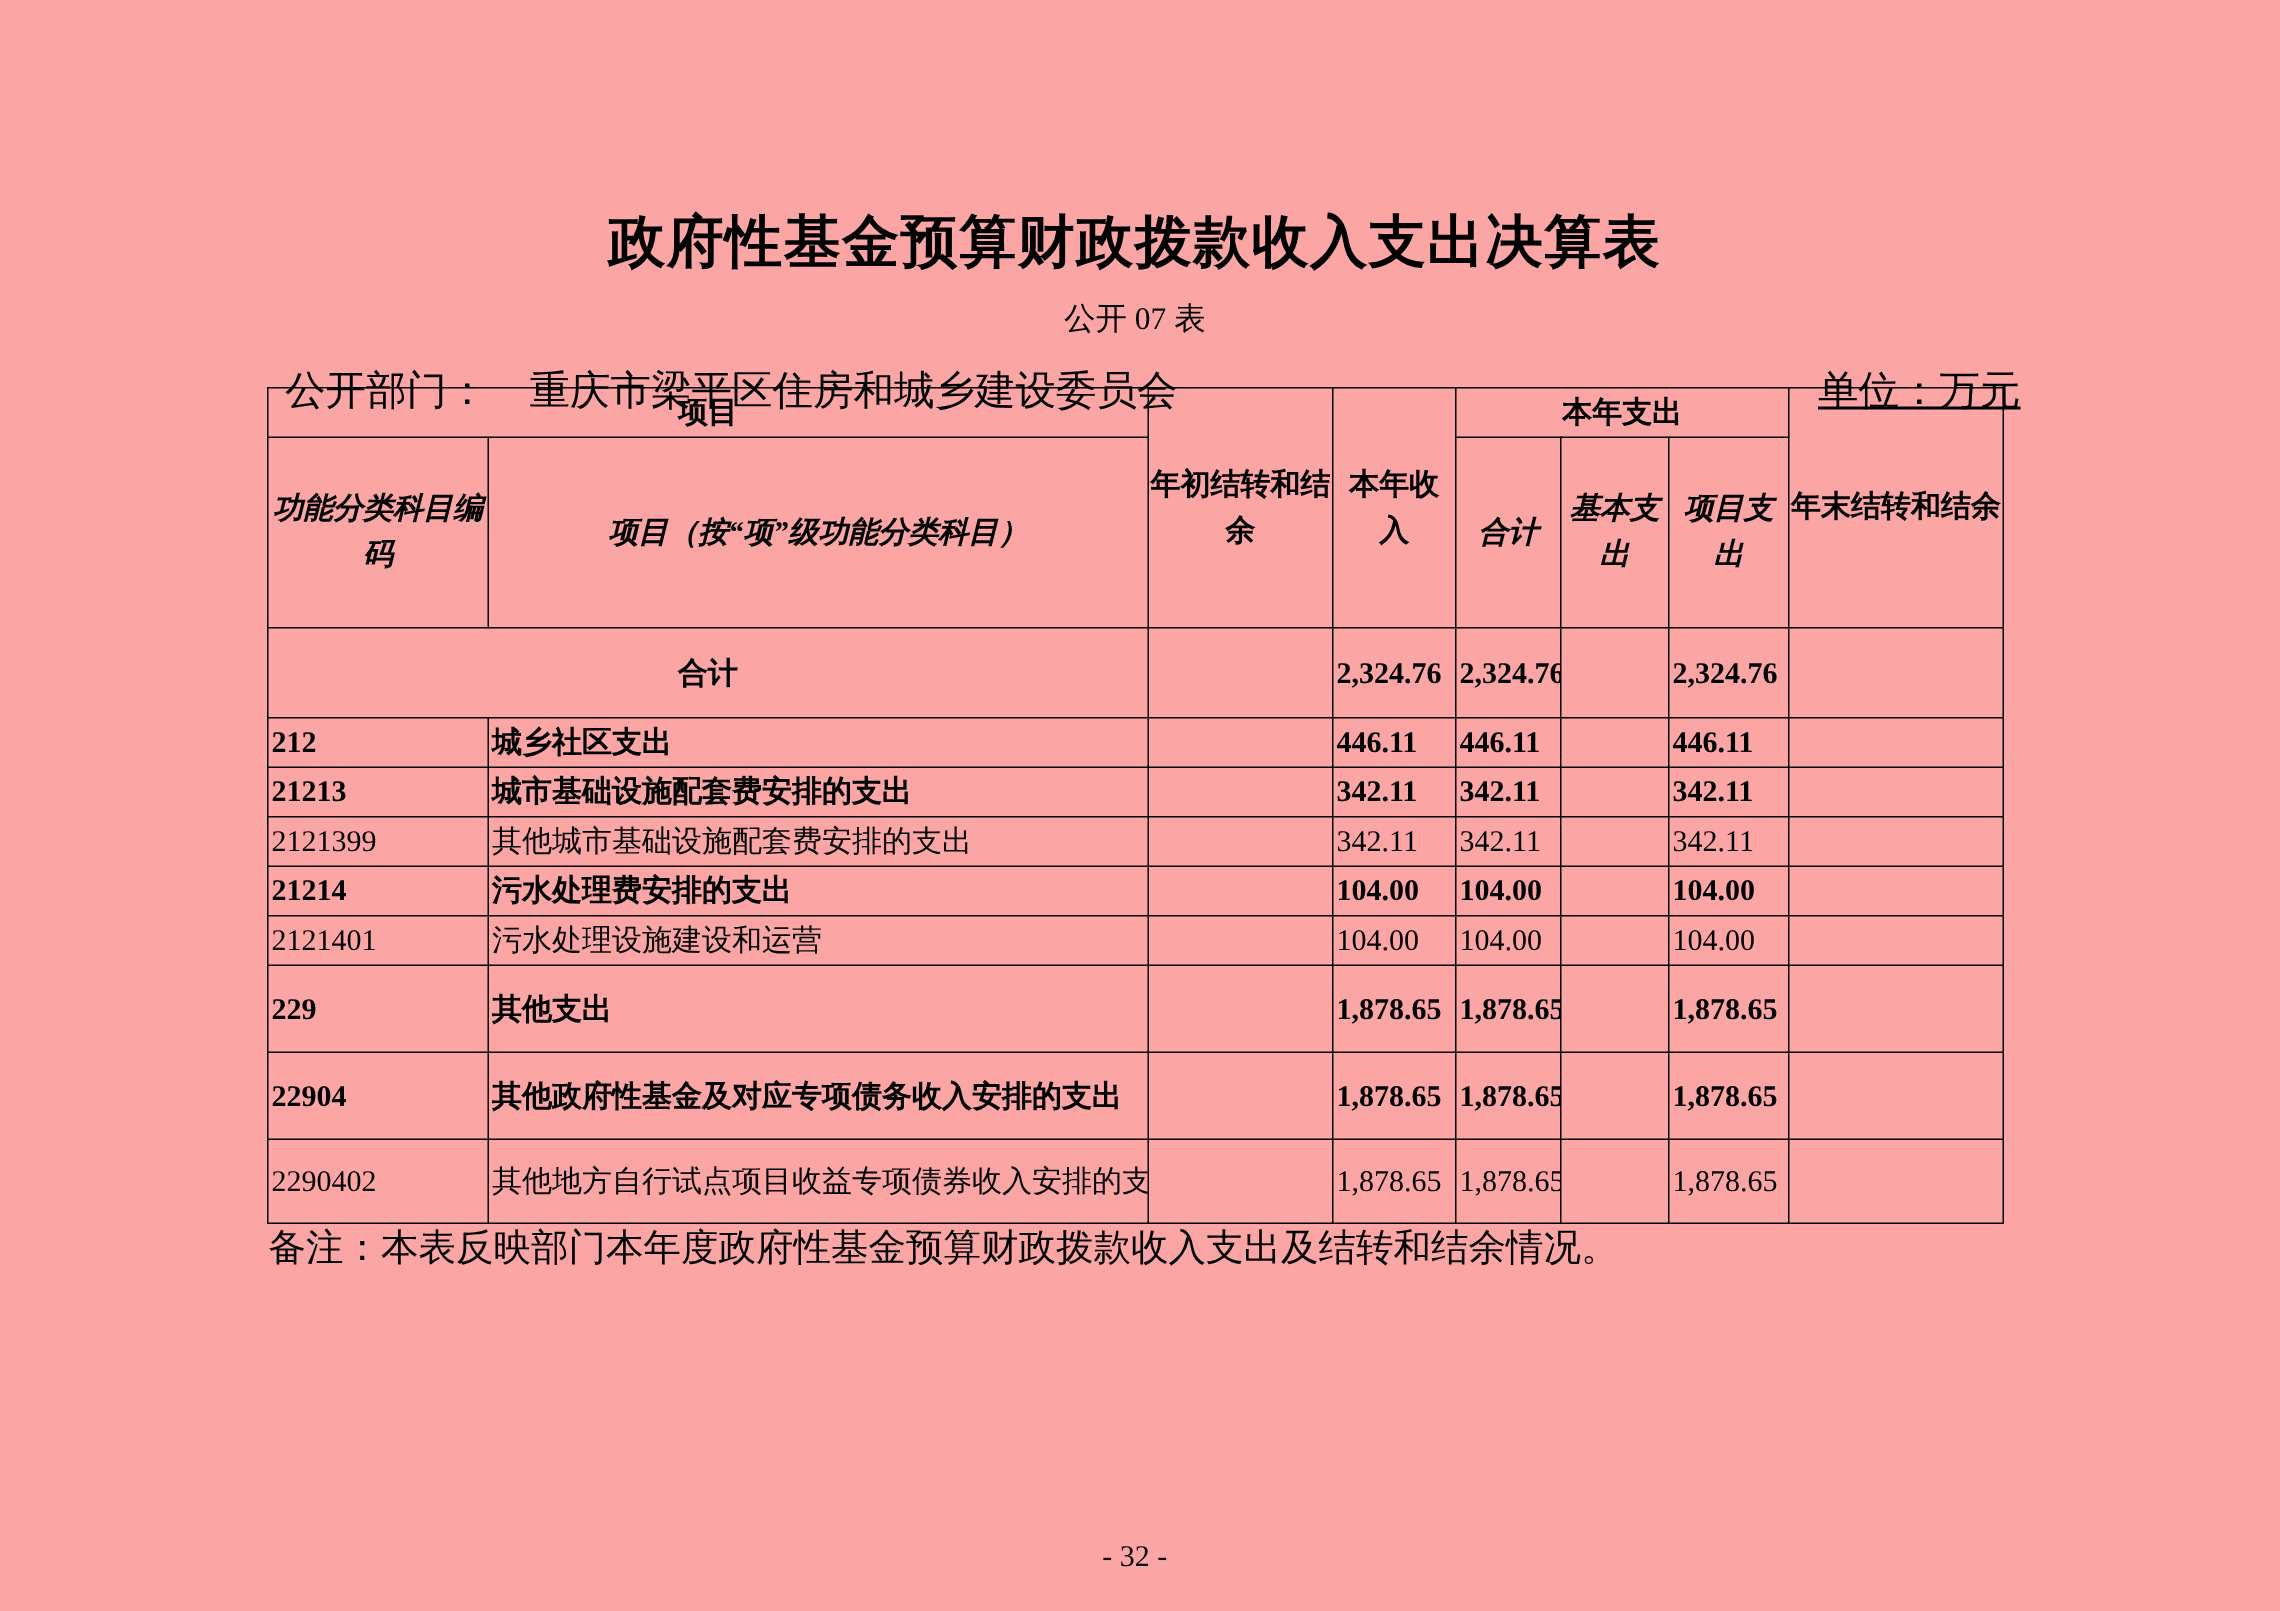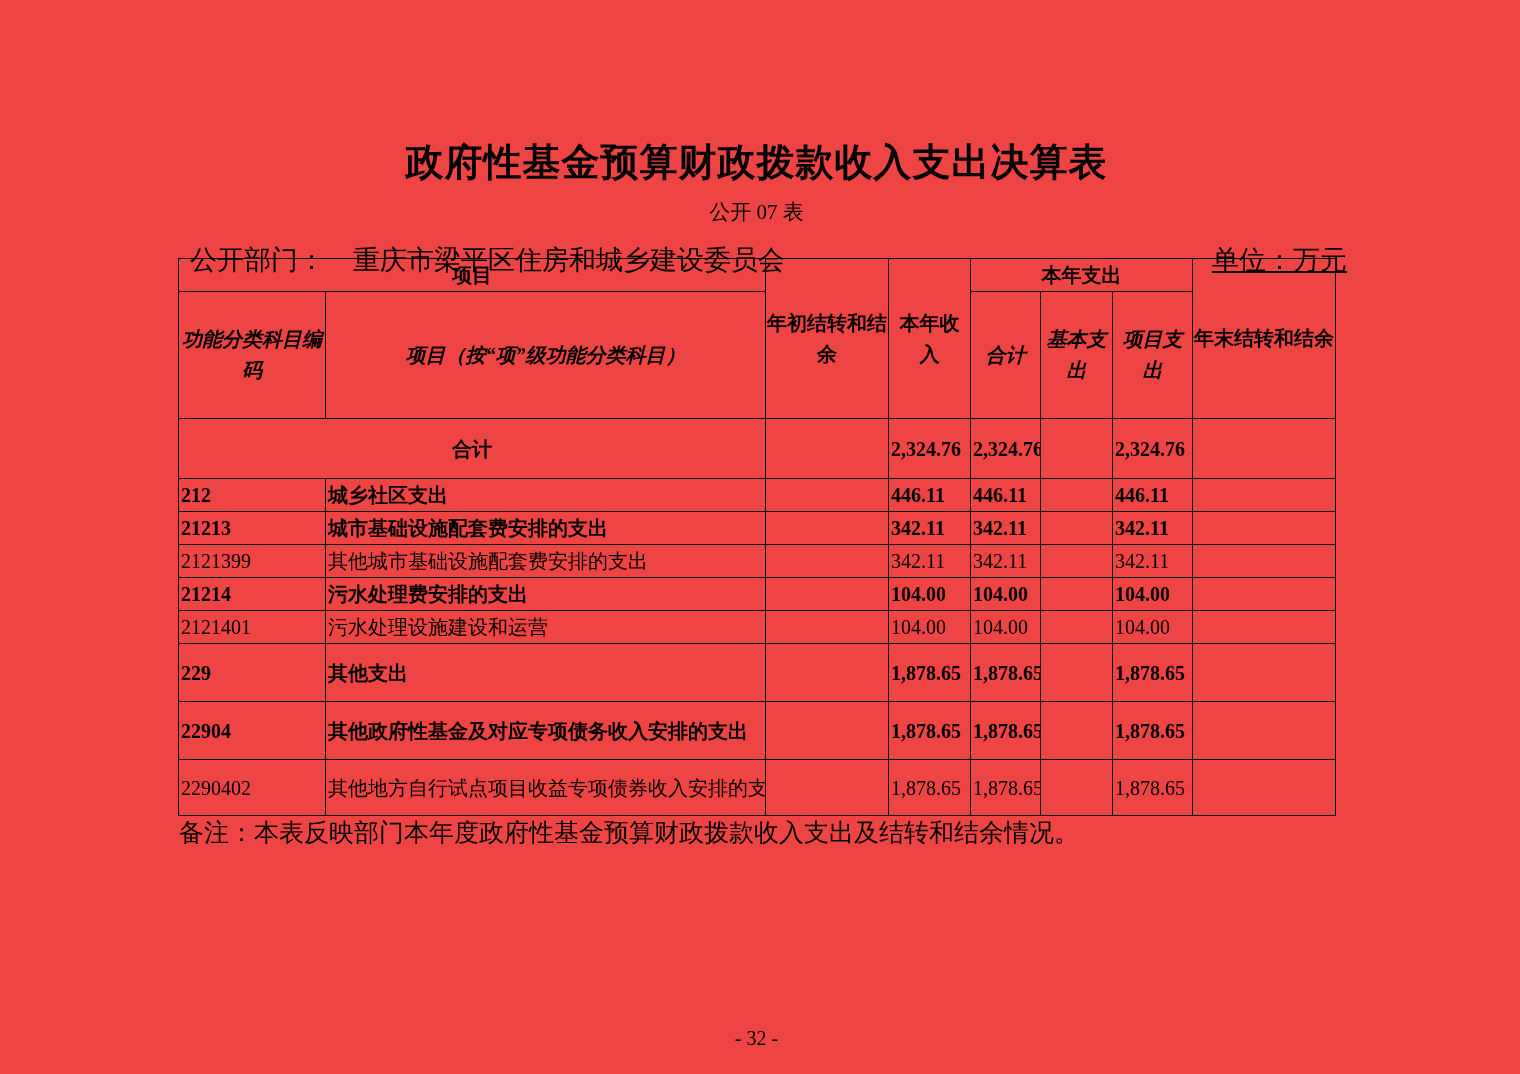--- a/index.html
+++ b/index.html
@@ -4,21 +4,21 @@
 <style>
   html, body {
     margin: 0;
     padding: 0;
     background: #ffffff;
   }
   .page {
     position: relative;
     width: 1520px;
     height: 1074px;
-    background: #ef4444;
+    background: #fca5a5;
     font-family: "Liberation Serif", "DejaVu Serif", serif;
     color: #000000;
     overflow: hidden;
   }
   .doc-title {
     position: absolute;
     left: 178px;
     top: 140px;
     width: 1157px;
     text-align: center;

